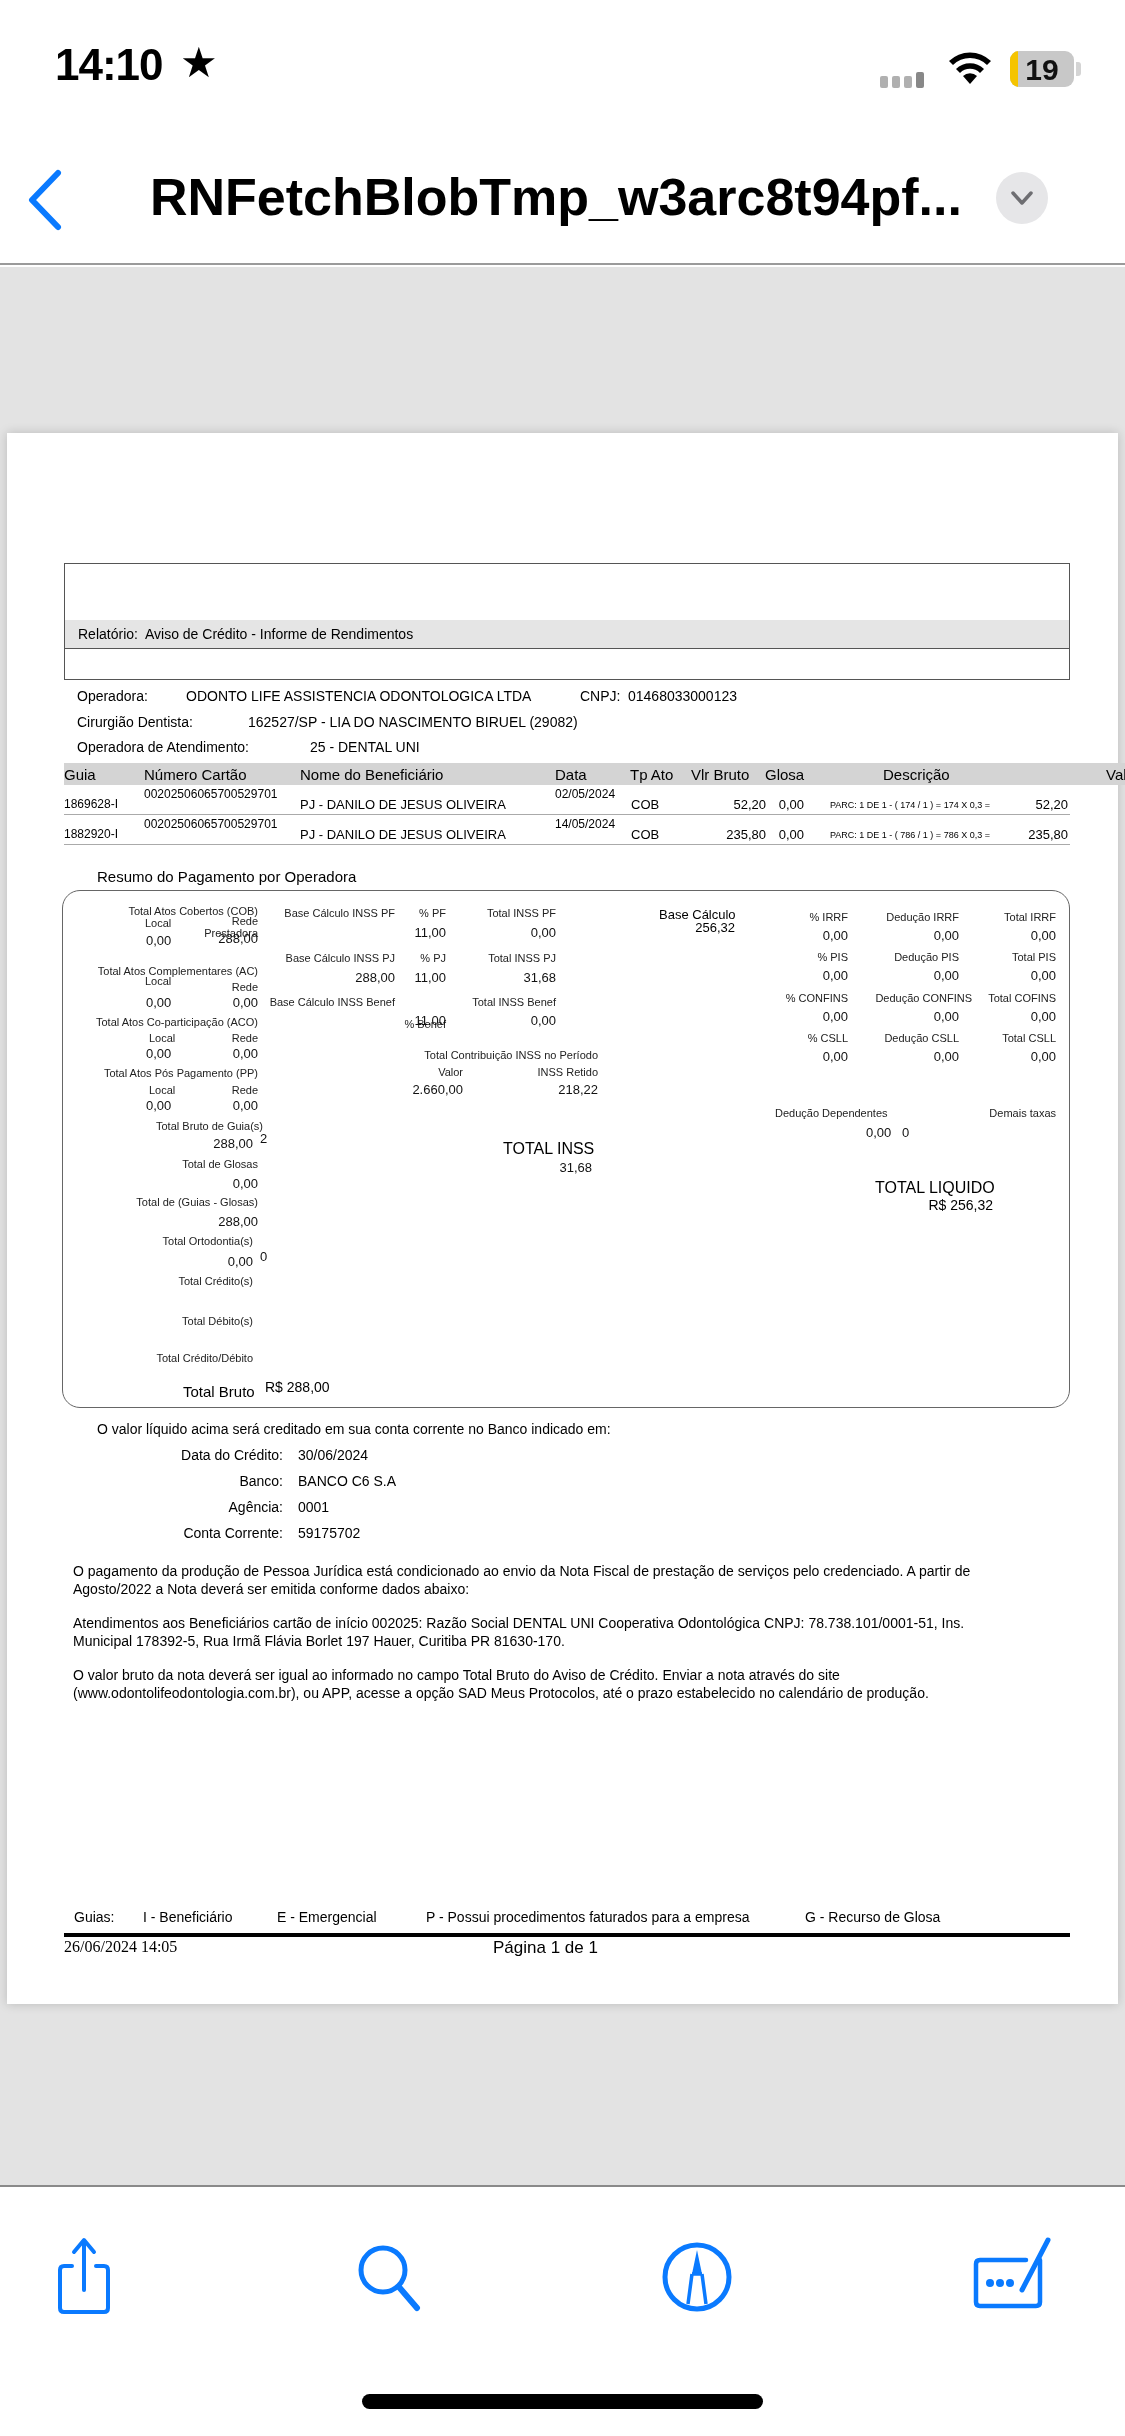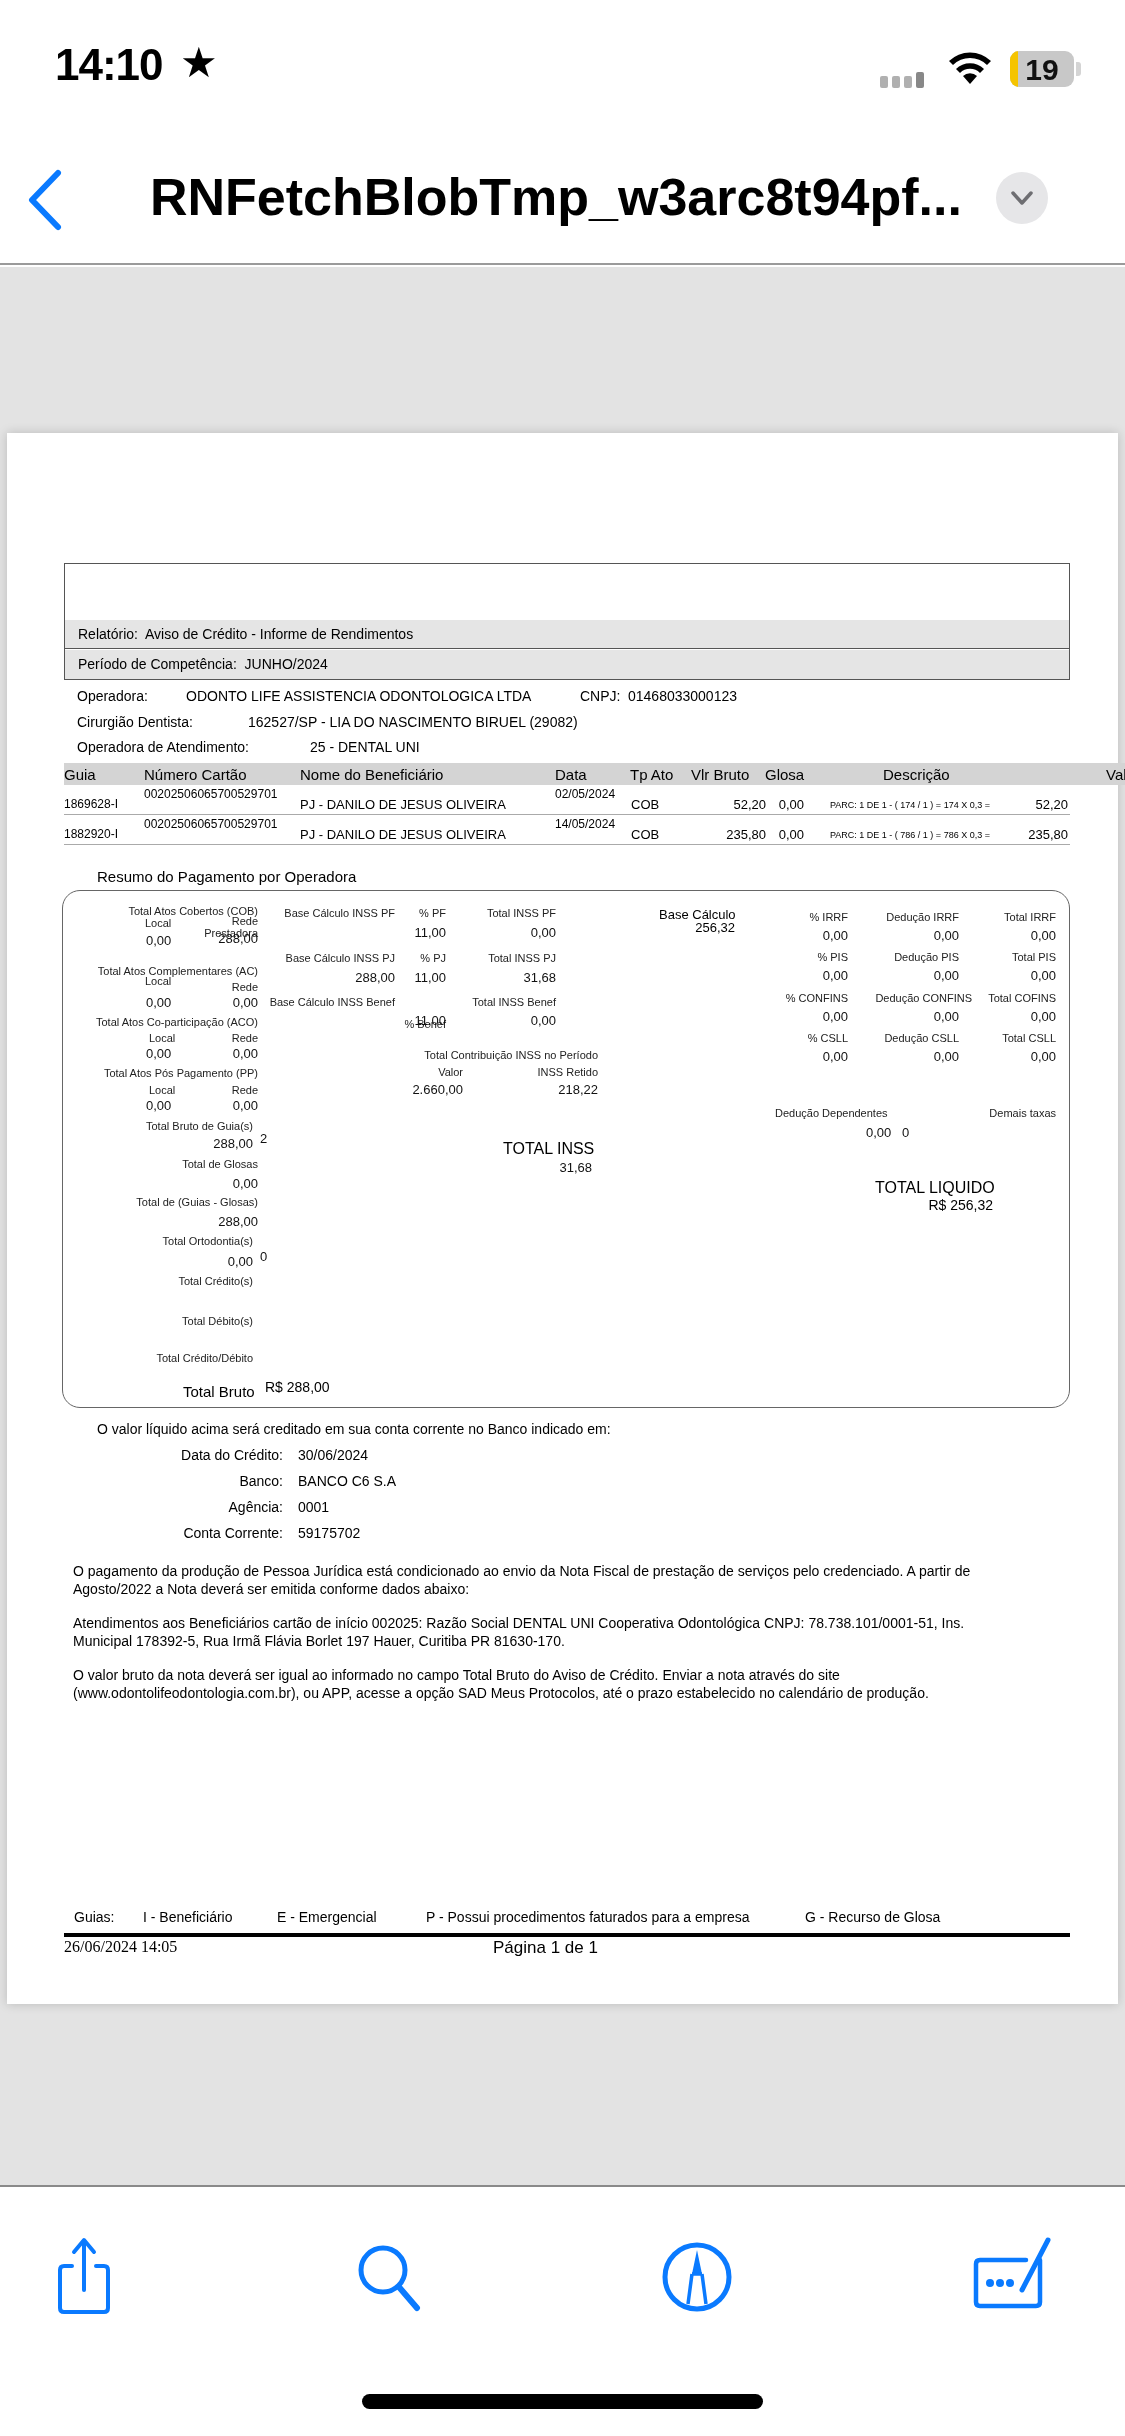--- a/index.html
+++ b/index.html
@@ -102,24 +102,20 @@
 </div>
 
 <div class="viewer">
   <div class="page">
 
     <div class="hdr-box">
       <div class="hdr-row r1">
         <span>Relatório:</span>&nbsp;
         <span>Aviso de Crédito - Informe de Rendimentos</span>
       </div>
-      <div class="hdr-row r2">
-        <span>Período de Competência:</span>&nbsp;
-        <span>JUNHO/2024</span>
-      </div>
     </div>
 
     <span class="abs info" style="left:70px; top:255px;">Operadora:</span>
     <span class="abs info" style="left:179px; top:255px;">ODONTO LIFE ASSISTENCIA ODONTOLOGICA LTDA</span>
     <span class="abs info" style="left:573px; top:255px;">CNPJ:</span>
     <span class="abs info" style="left:621px; top:255px;">01468033000123</span>
 
     <span class="abs info" style="left:70px; top:281px;">Cirurgião Dentista:</span>
     <span class="abs info" style="left:241px; top:281px;">162527/SP - LIA DO NASCIMENTO BIRUEL (29082)</span>
 
@@ -183,21 +179,21 @@
       <span class="s r" style="left:120px; width:75px; top:141px;">Rede</span>
       <span class="v" style="left:83px; top:155px;">0,00</span>
       <span class="v r" style="left:120px; width:75px; top:155px;">0,00</span>
 
       <span class="s" style="left:10px; top:176px; width:185px; text-align:right;">Total Atos Pós Pagamento (PP)</span>
       <span class="s" style="left:86px; top:193px;">Local</span>
       <span class="s r" style="left:120px; width:75px; top:193px;">Rede</span>
       <span class="v" style="left:83px; top:207px;">0,00</span>
       <span class="v r" style="left:120px; width:75px; top:207px;">0,00</span>
 
-      <span class="s r" style="left:10px; width:180px; top:229px;">Total Bruto de Guia(s)</span>
+      <span class="s r" style="left:20px; width:180px; top:229px;">Total Bruto de Guia(s)</span>
       <span class="v r" style="left:110px; width:80px; top:245px;">288,00</span>
       <span class="v" style="left:197px; top:240px;">2</span>
 
       <span class="s r" style="left:10px; width:185px; top:267px;">Total de Glosas</span>
       <span class="v r" style="left:110px; width:85px; top:285px;">0,00</span>
 
       <span class="s r" style="left:10px; width:185px; top:305px;">Total de (Guias - Glosas)</span>
       <span class="v r" style="left:110px; width:85px; top:323px;">288,00</span>
 
       <span class="s r" style="left:10px; width:180px; top:344px;">Total Ortodontia(s)</span>

